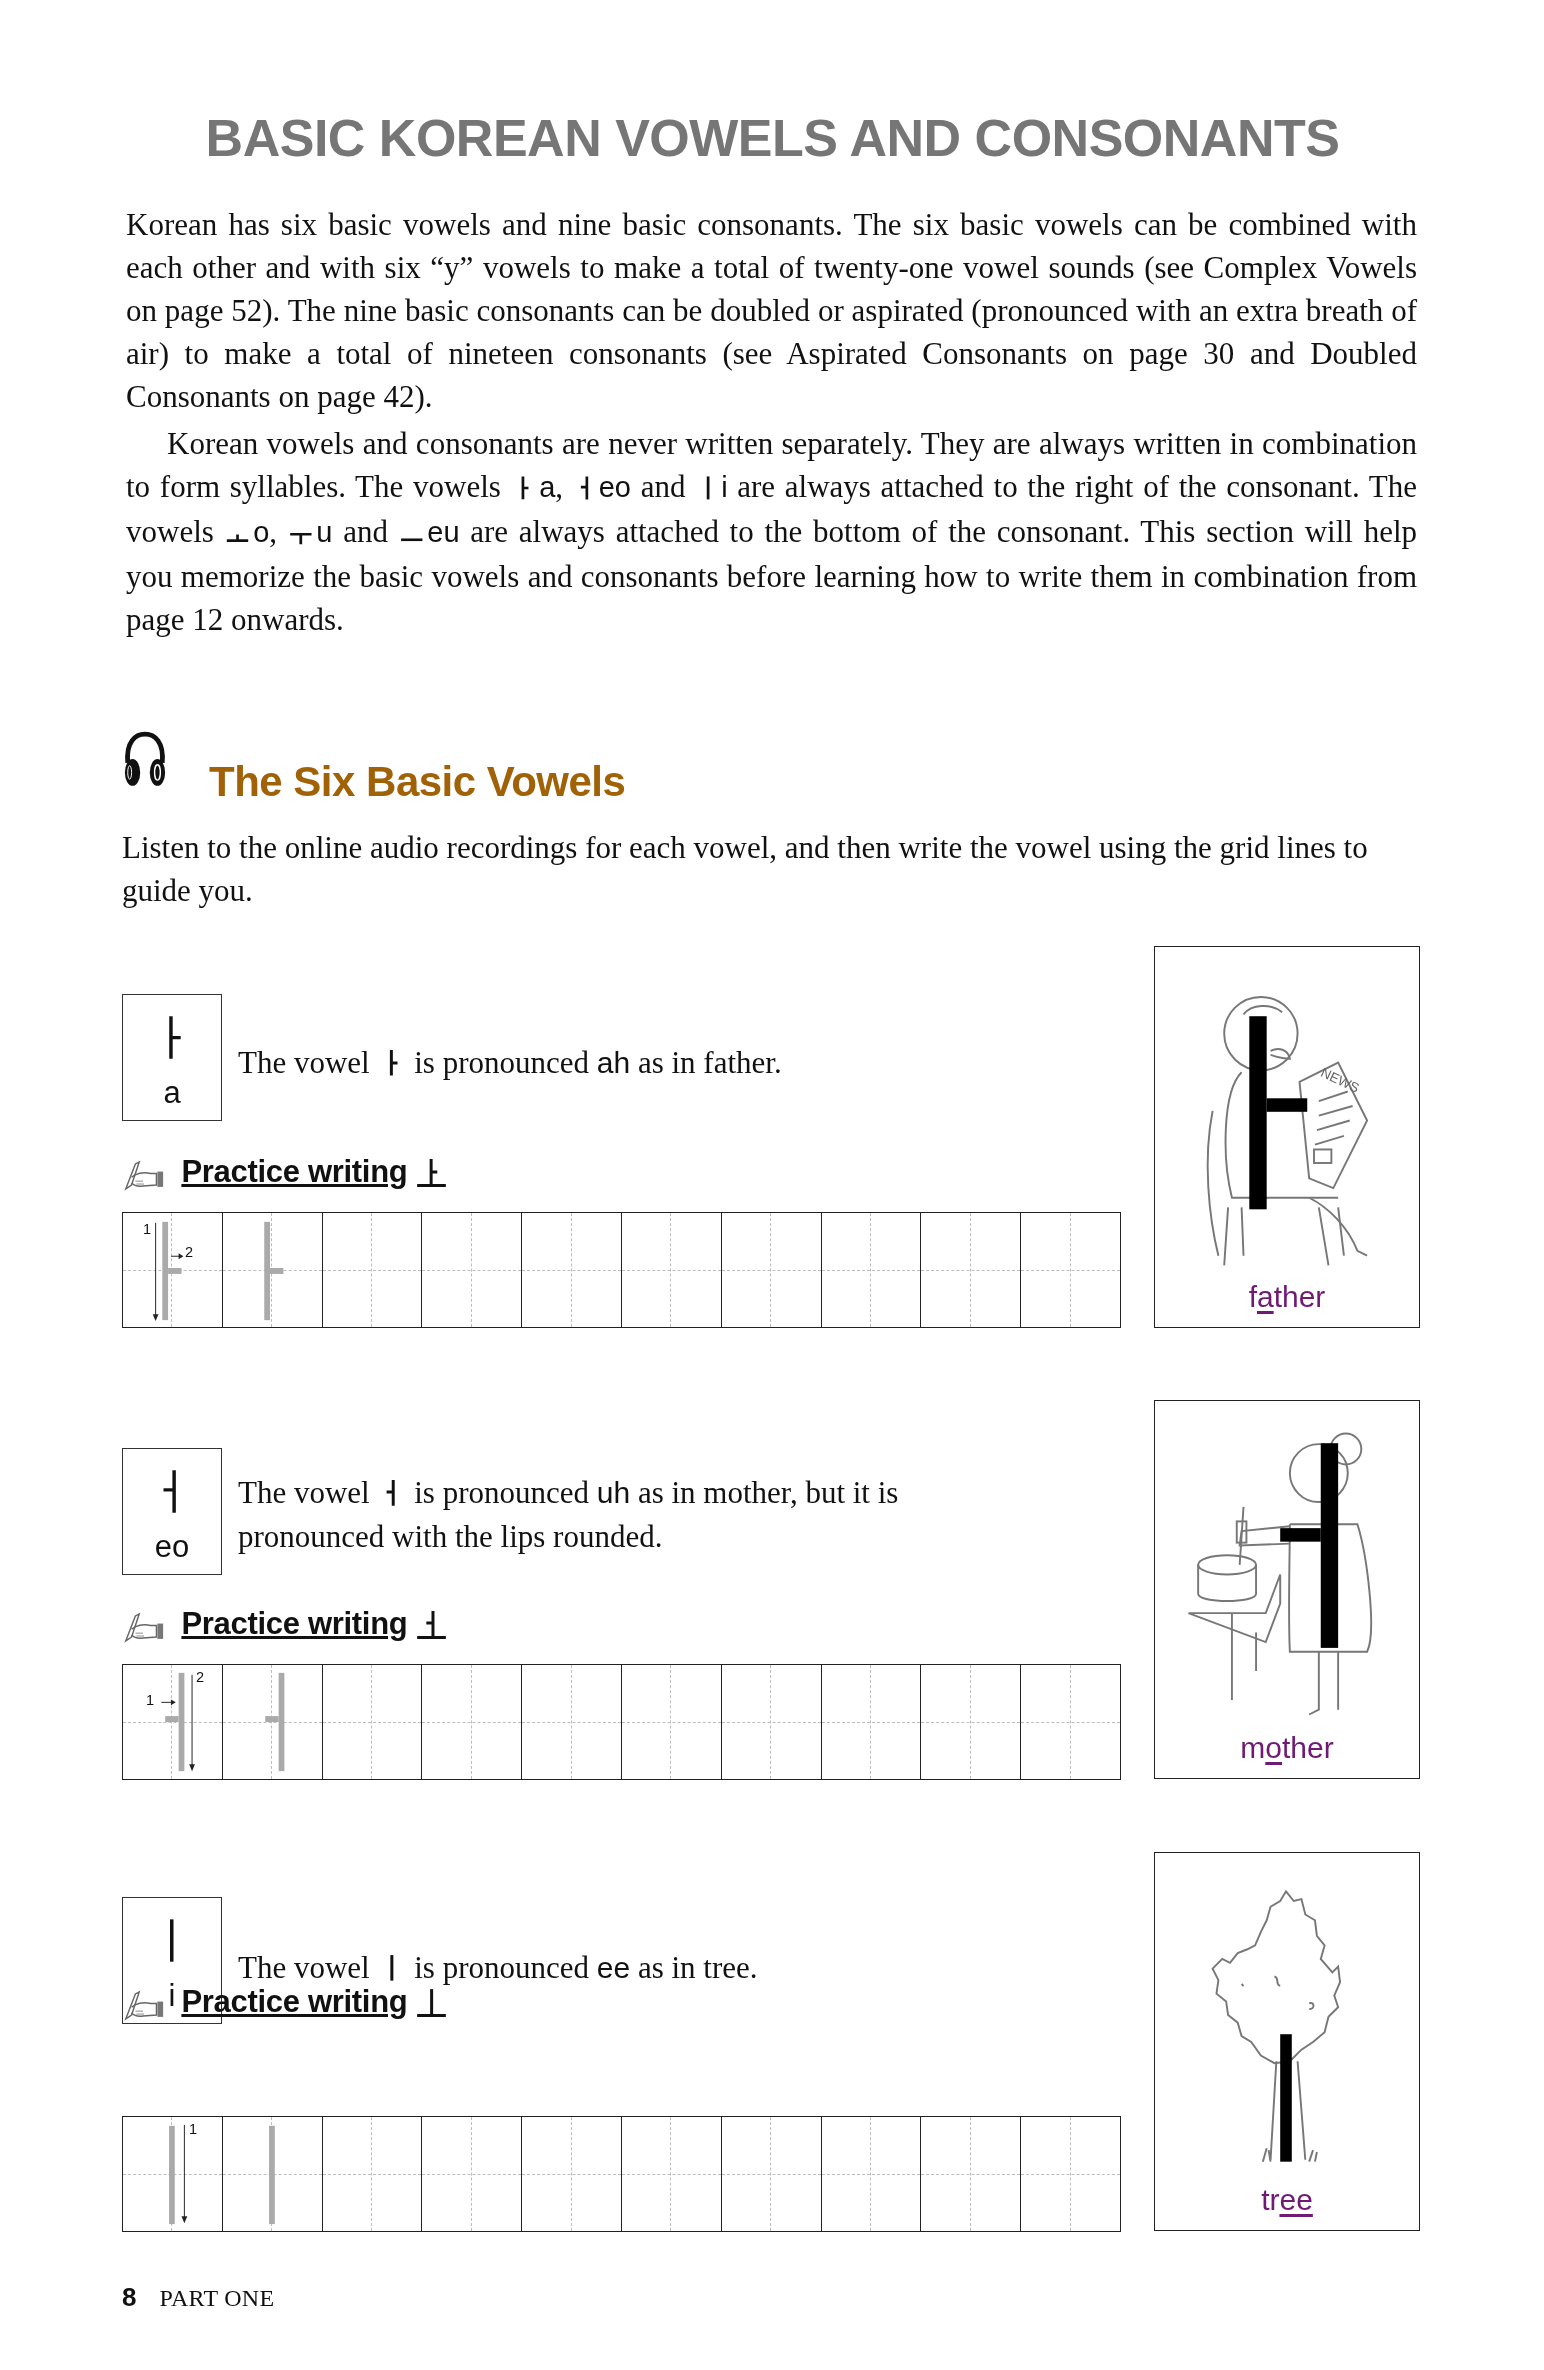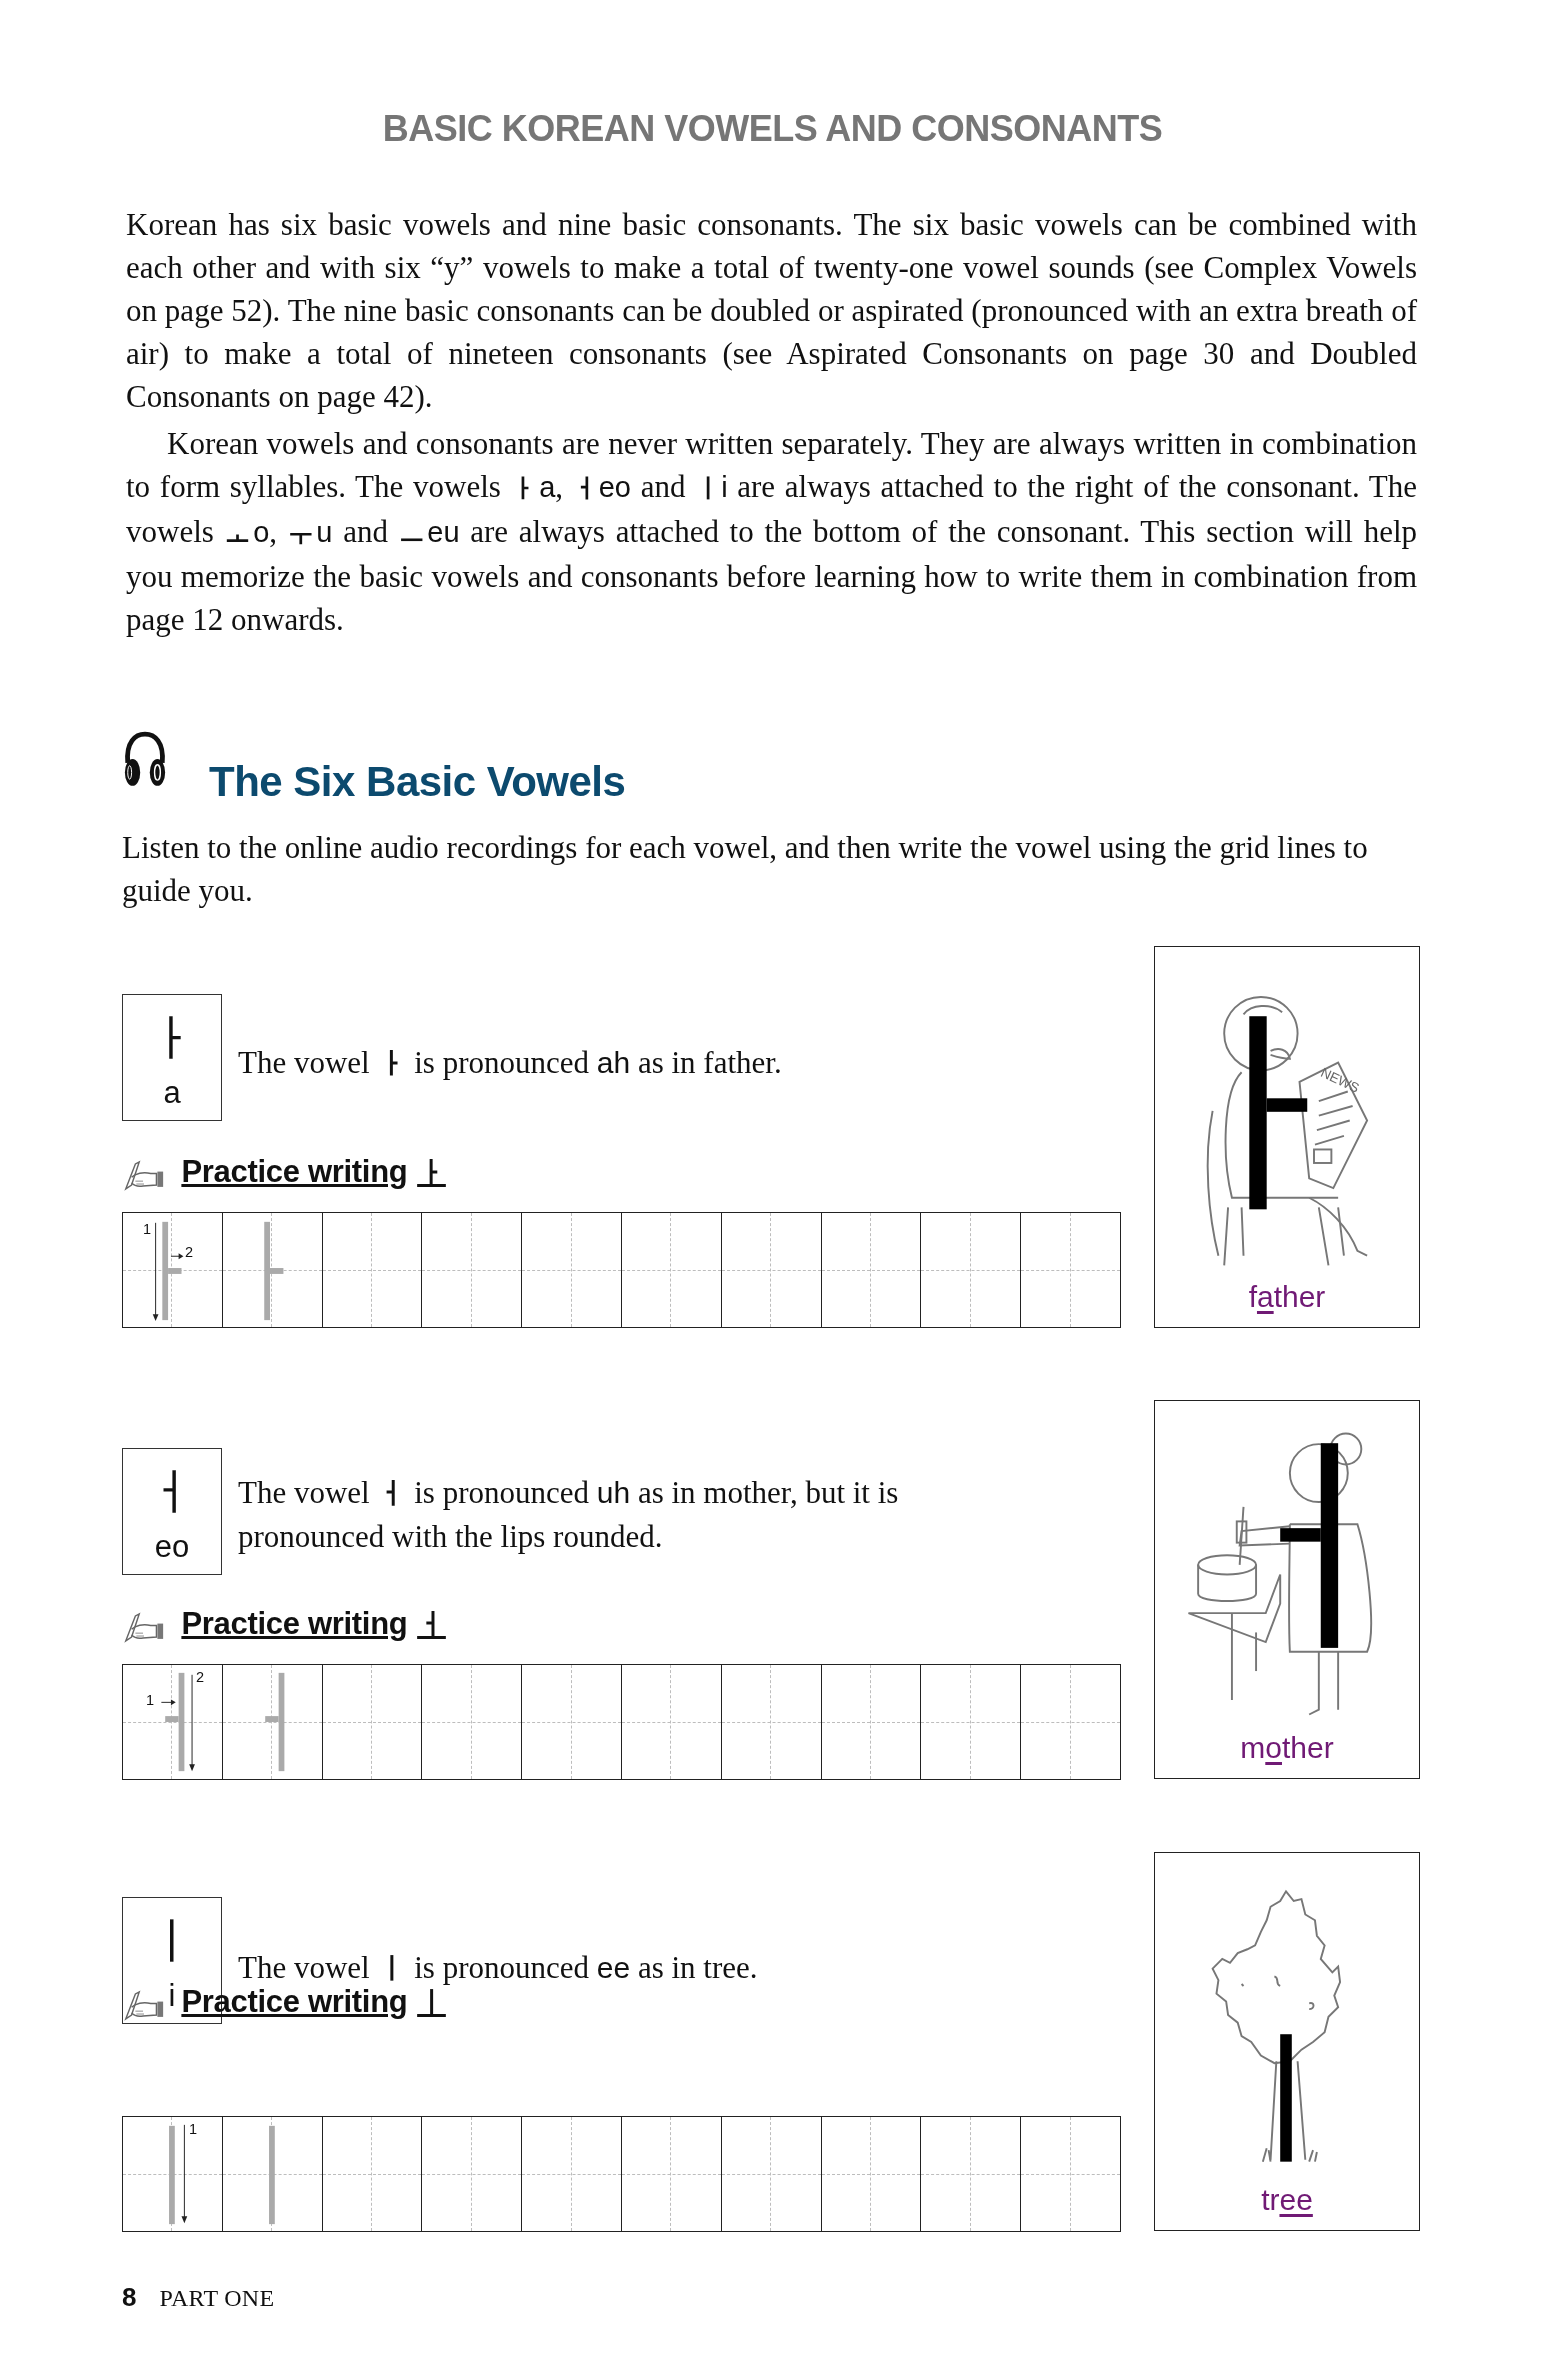--- a/index.html
+++ b/index.html
@@ -2,39 +2,39 @@
 <html><head>
 <meta charset="utf-8">
 <style>
   * { box-sizing: border-box; margin: 0; padding: 0; }
   html, body { width: 1545px; height: 2370px; background: #ffffff; overflow: hidden; }
   body { position: relative; font-family: "Liberation Serif", "DejaVu Serif", serif; color: #111; }
 
   .page-title {
     position: absolute; left: 0; top: 108px; width: 1545px; text-align: center;
     font-family: "Liberation Sans", "DejaVu Sans", sans-serif; font-weight: bold;
-    font-size: 36px; color: #767676; letter-spacing: -0.5px;
+    font-size: 52px; color: #767676; letter-spacing: -0.5px;
   }
   .intro {
     position: absolute; left: 122px; top: 199px; width: 1299px;
     font-size: 31px; line-height: 43px; text-align: justify;
     text-align-last: left;
   }
   .intro p { margin: 4px; }
   .intro p.indent { text-indent: 41px; }
   .hg { font-family: "DejaVu Sans", sans-serif; font-size: 26px; font-weight: bold; }
   .rom { font-family: "Liberation Sans", "DejaVu Sans", sans-serif; font-size: 29px; }
 
   .section-heading {
     position: absolute; left: 122px; top: 726px; height: 68px; display: flex; align-items: center;
   }
   .section-heading .icon { width: 46px; height: 60px; margin-right: 41px; }
   .section-heading .label {
     font-family: "Liberation Sans", "DejaVu Sans", sans-serif; font-weight: bold; font-size: 42px;
-    color: #0c4a6e; letter-spacing: -0.5px; margin-top: 44px;
+    color: #a16207; letter-spacing: -0.5px; margin-top: 44px;
   }
   .listen {
     position: absolute; left: 122px; top: 826px; width: 1299px;
     font-size: 31px; line-height: 43px;
   }
 
   .vowel-box {
     position: absolute; left: 122px; width: 100px; height: 127px;
     border: 1.9px solid #333; text-align: center; background: #fff;
   }

